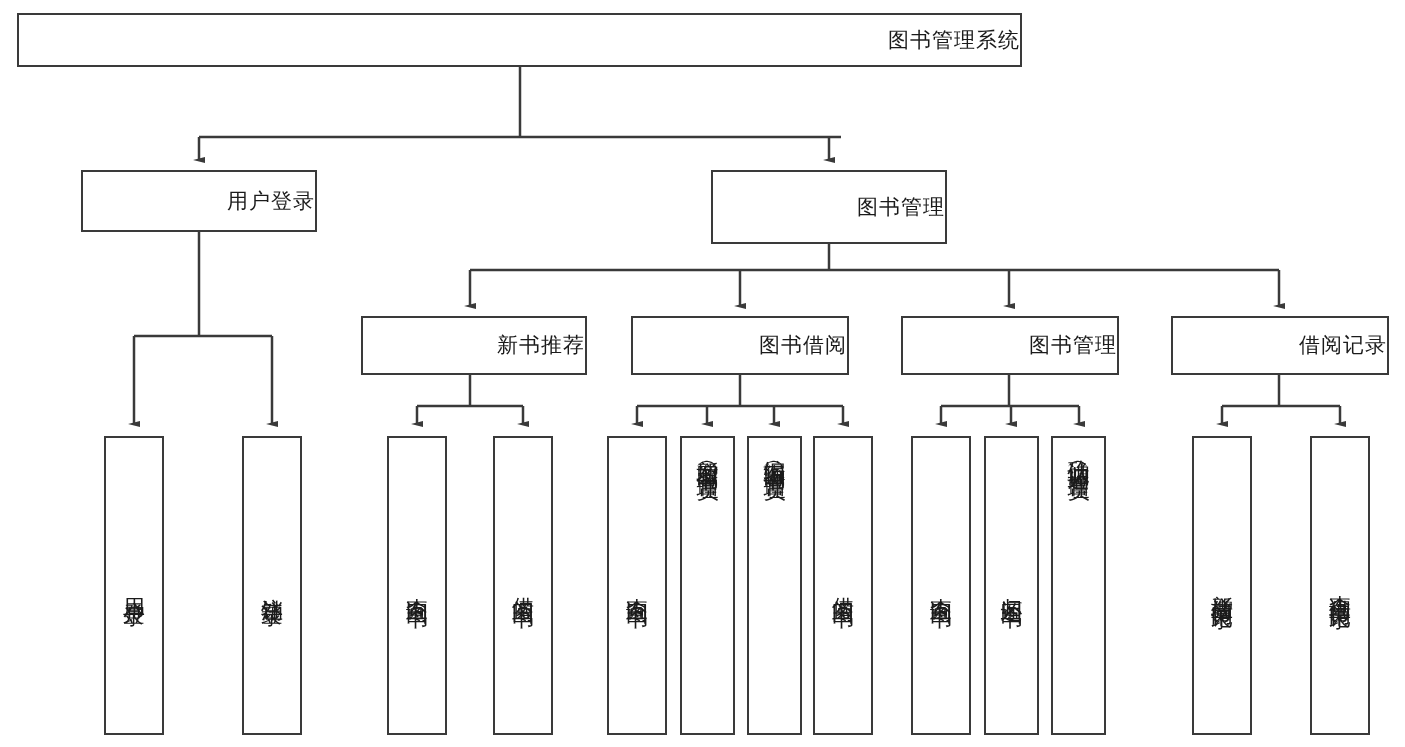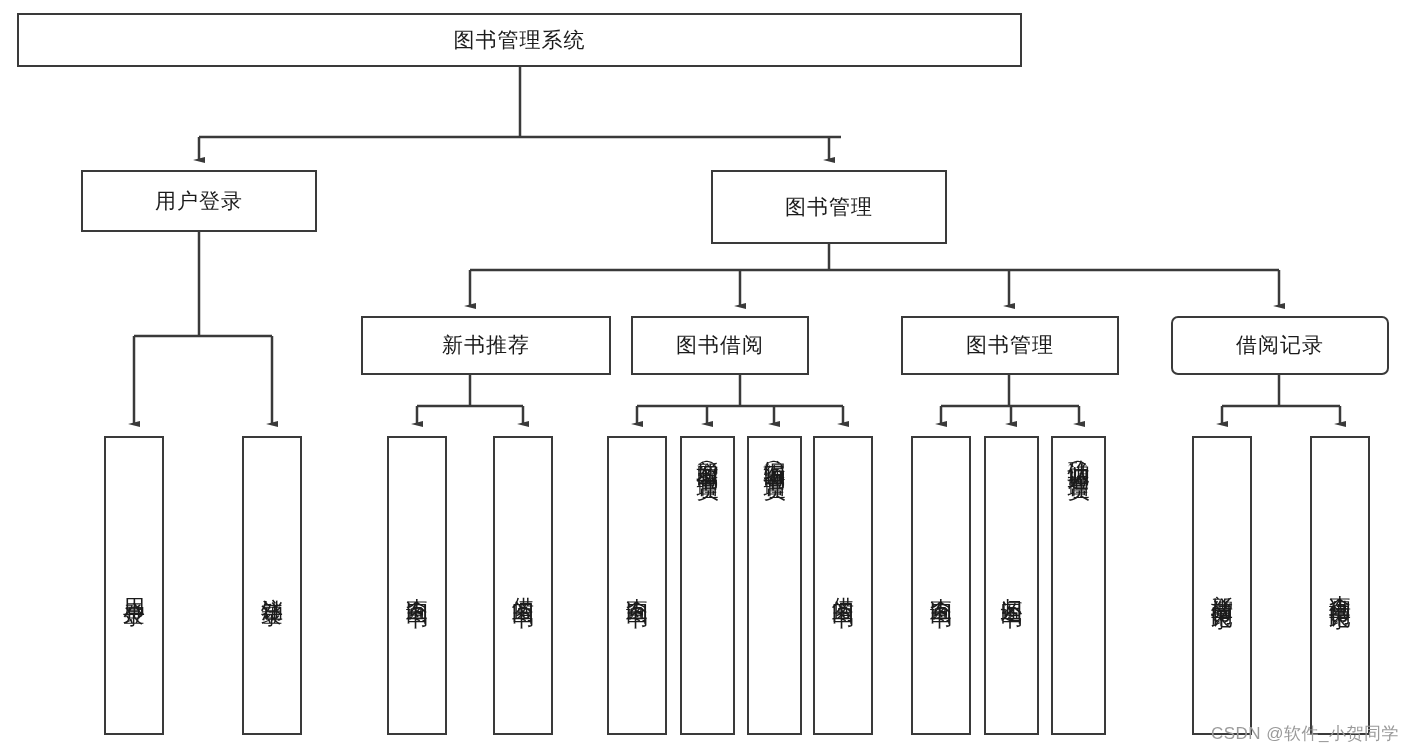--- a/index.html
+++ b/index.html
@@ -25,21 +25,21 @@
     height: 747px;
   }
   .node {
     position: absolute;
     box-sizing: border-box;
     border: 2.5px solid #3a3a3a;
     background: #ffffff;
     color: #1b1b1b;
     display: flex;
     align-items: center;
-    justify-content: center;
+    justify-content: flex-end;
     overflow: hidden;
   }
   .node .label {
     font-size: 21px;
     line-height: 1.15;
     letter-spacing: 1px;
     white-space: nowrap;
   }
   
   .node.vertical {
@@ -129,30 +129,30 @@
     <span class="label">图书管理系统</span>
   </div>
 
   <div class="node" style="left:81px; top:170px; width:236px; height:62px;">
     <span class="label">用户登录</span>
   </div>
   <div class="node" style="left:711px; top:170px; width:236px; height:74px;">
     <span class="label">图书管理</span>
   </div>
 
-  <div class="node" style="left:361px; top:316px; width:250px; height:59px;">
+  <div class="node" style="left:361px; top:316px; width:226px; height:59px;">
     <span class="label">新书推荐</span>
   </div>
-  <div class="node" style="left:631px; top:316px; width:178px; height:59px;">
+  <div class="node" style="left:631px; top:316px; width:218px; height:59px;">
     <span class="label">图书借阅</span>
   </div>
   <div class="node" style="left:901px; top:316px; width:218px; height:59px;">
     <span class="label">图书管理</span>
   </div>
-  <div class="node" style="left:1171px; top:316px; width:218px; height:59px;border-radius:7px;">
+  <div class="node" style="left:1171px; top:316px; width:218px; height:59px;">
     <span class="label">借阅记录</span>
   </div>
 
   <div class="node vertical centered" style="left:104px; top:436px; width:60px; height:299px;">
     <span class="label">用户登录</span>
   </div>
   <div class="node vertical centered" style="left:242px; top:436px; width:60px; height:299px;">
     <span class="label">注销登录</span>
   </div>
 
@@ -186,15 +186,14 @@
     <span class="label">确认归还（管理员）</span>
   </div>
 
   <div class="node vertical centered" style="left:1192px; top:436px; width:60px; height:299px;">
     <span class="label">新增借阅记录</span>
   </div>
   <div class="node vertical centered" style="left:1310px; top:436px; width:60px; height:299px;">
     <span class="label">查询借阅记录</span>
   </div>
 
-  <div class="watermark">CSDN @软件_小贺同学</div>
 
 </div>
 
 </body></html>

